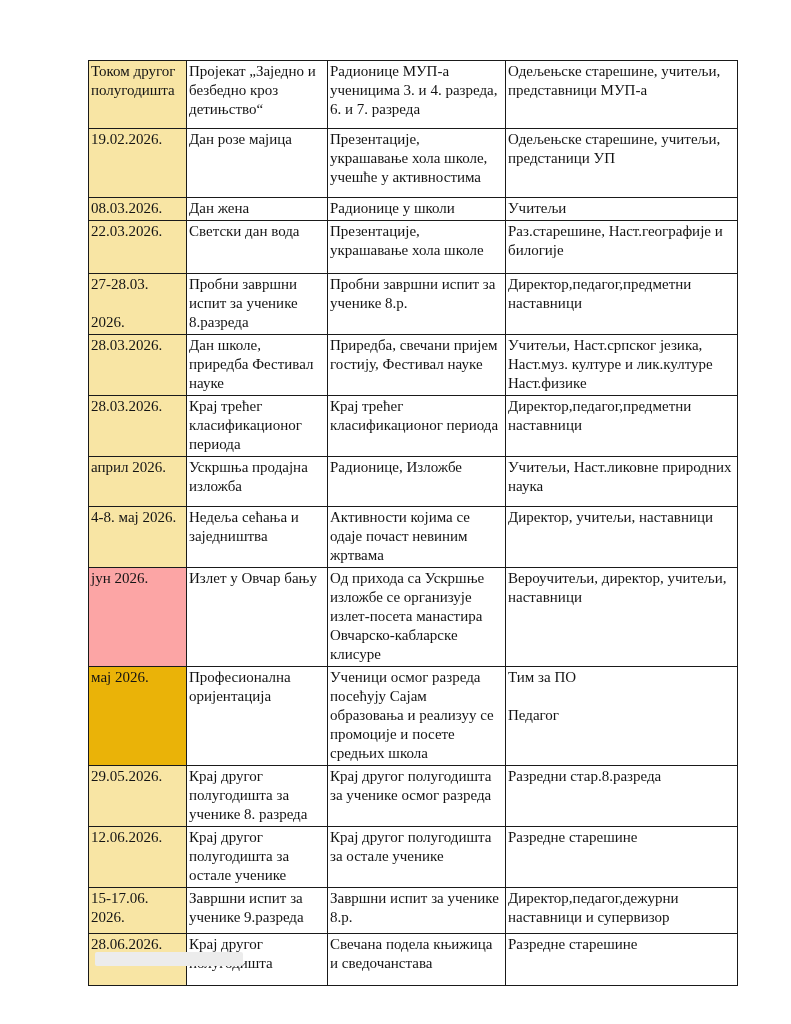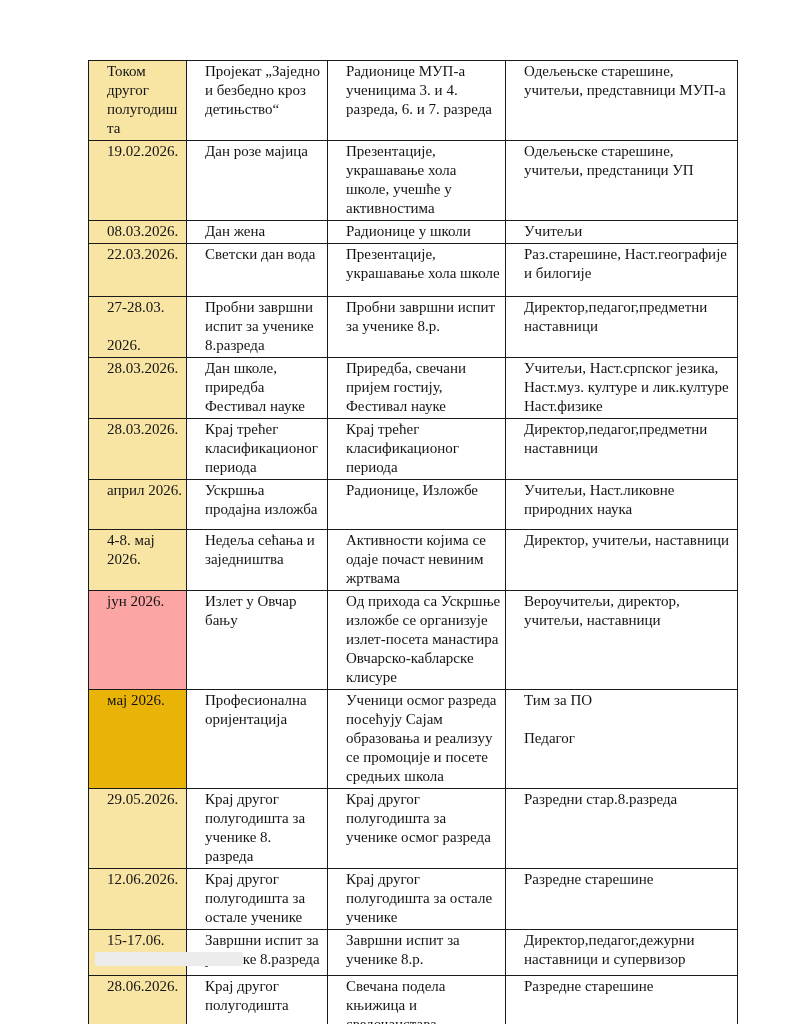--- a/index.html
+++ b/index.html
@@ -23,21 +23,21 @@
     border-collapse: collapse;
     table-layout: fixed;
     font-family: "Liberation Serif", "DejaVu Serif", serif;
     font-size: 15px;
     line-height: 19px;
     color: #141414;
   }
   table.schedule td {
     border: 1.5px solid #1a1a1a;
     vertical-align: top;
-    padding: 1px 4px 2px 18px;
+    padding: 1px 4px 2px 2px;
     white-space: pre-line;
     overflow: hidden;
     word-wrap: break-word;
   }
   td.col-date   { width: 98px; }
   td.col-event  { width: 141px; }
   td.col-activities { width: 178px; }
   td.col-responsible { width: 232px; }
   .scan-artifact {
     position: absolute;
@@ -139,21 +139,21 @@
         </tr>
         <tr style="height: 56px;">
           <td class="col-date" style="background: rgb(248, 229, 164);">12.06.2026.</td>
           <td class="col-event">Крај другог полугодишта за остале ученике</td>
           <td class="col-activities">Крај другог полугодишта за остале ученике</td>
           <td class="col-responsible">Разредне старешине</td>
         </tr>
         <tr style="height: 46px; margin-top: 15px;">
           <td class="col-date" style="background: rgb(248, 229, 164);">15-17.06.
 2026.</td>
-          <td class="col-event">Завршни испит за ученике 8.разреда</td>
+          <td class="col-event">Завршни испит за ученике 9.разреда</td>
           <td class="col-activities">Завршни испит за ученике 8.р.</td>
           <td class="col-responsible">Директор,педагог,дежурни наставници и супервизор</td>
         </tr>
         <tr style="height: 52px;">
           <td class="col-date" style="background: rgb(248, 229, 164);">28.06.2026.</td>
           <td class="col-event">Крај другог полугодишта</td>
           <td class="col-activities">Свечана подела књижица и сведочанстава</td>
           <td class="col-responsible">Разредне старешине</td>
         </tr>
       </tbody>

